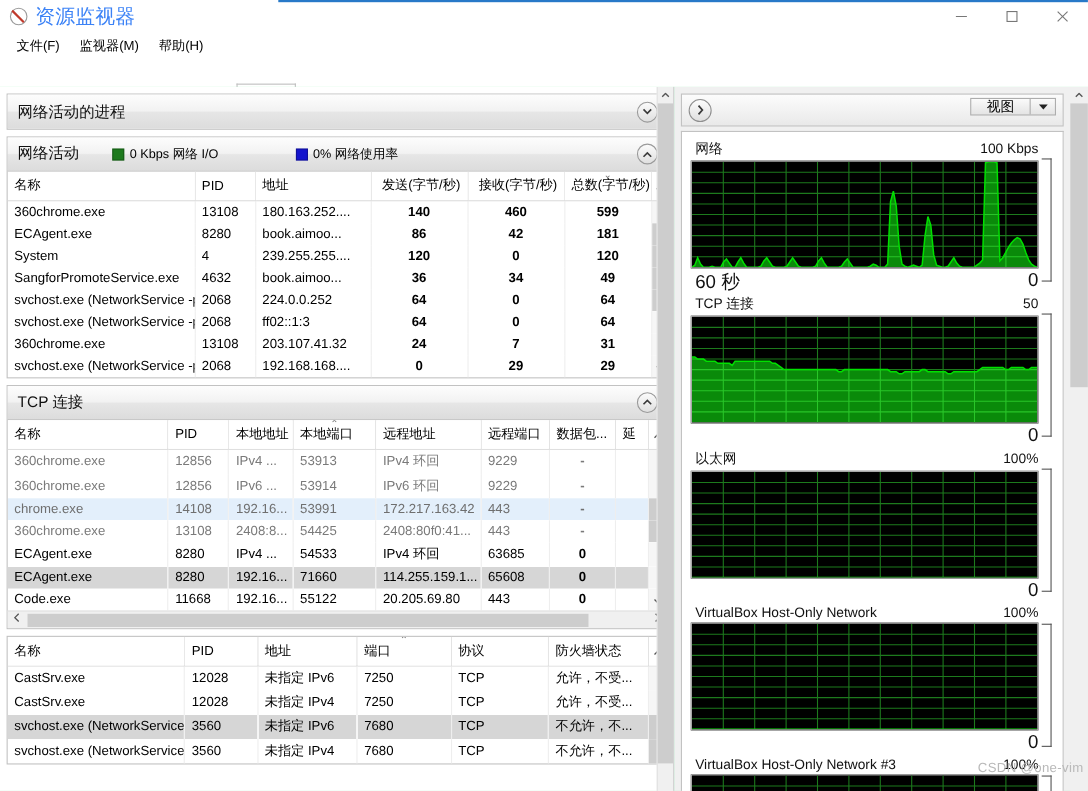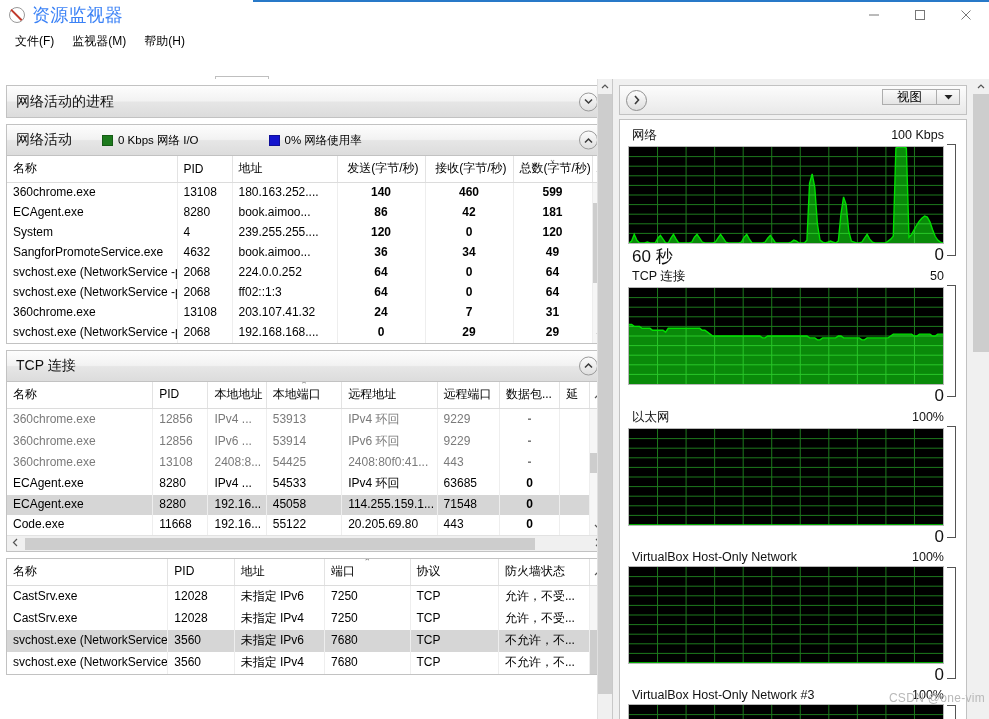--- a/index.html
+++ b/index.html
@@ -456,20 +456,31 @@
               <td>360chrome.exe</td>
               <td>12856</td>
               <td>IPv6 ...</td>
               <td>53914</td>
               <td>IPv6 环回</td>
               <td>9229</td>
               <td class="num">-</td>
               <td></td>
               <td style="border-right:none;background:#f6f6f6;"></td>
             </tr>
+            <tr class="sel-blue">
+              <td>chrome.exe</td>
+              <td>14108</td>
+              <td>192.16...</td>
+              <td>53991</td>
+              <td>172.217.163.42</td>
+              <td>443</td>
+              <td class="num">-</td>
+              <td></td>
+              <td style="border-right:none;background:#cdcdcd;"></td>
+            </tr>
             <tr class="dim">
               <td>360chrome.exe</td>
               <td>13108</td>
               <td>2408:8...</td>
               <td>54425</td>
               <td>2408:80f0:41...</td>
               <td>443</td>
               <td class="num">-</td>
               <td></td>
               <td style="border-right:none;background:#cdcdcd;"></td>
@@ -482,23 +493,23 @@
               <td>IPv4 环回</td>
               <td>63685</td>
               <td class="num">0</td>
               <td></td>
               <td style="border-right:none;background:#f6f6f6;"></td>
             </tr>
             <tr class="sel-gray">
               <td>ECAgent.exe</td>
               <td>8280</td>
               <td>192.16...</td>
-              <td>45058</td>
+              <td>71660</td>
               <td>114.255.159.1...</td>
-              <td>71548</td>
+              <td>65608</td>
               <td class="num">0</td>
               <td></td>
               <td style="border-right:none;background:#f6f6f6;"></td>
             </tr>
             <tr>
               <td>Code.exe</td>
               <td>11668</td>
               <td>192.16...</td>
               <td>55122</td>
               <td>20.205.69.80</td>

